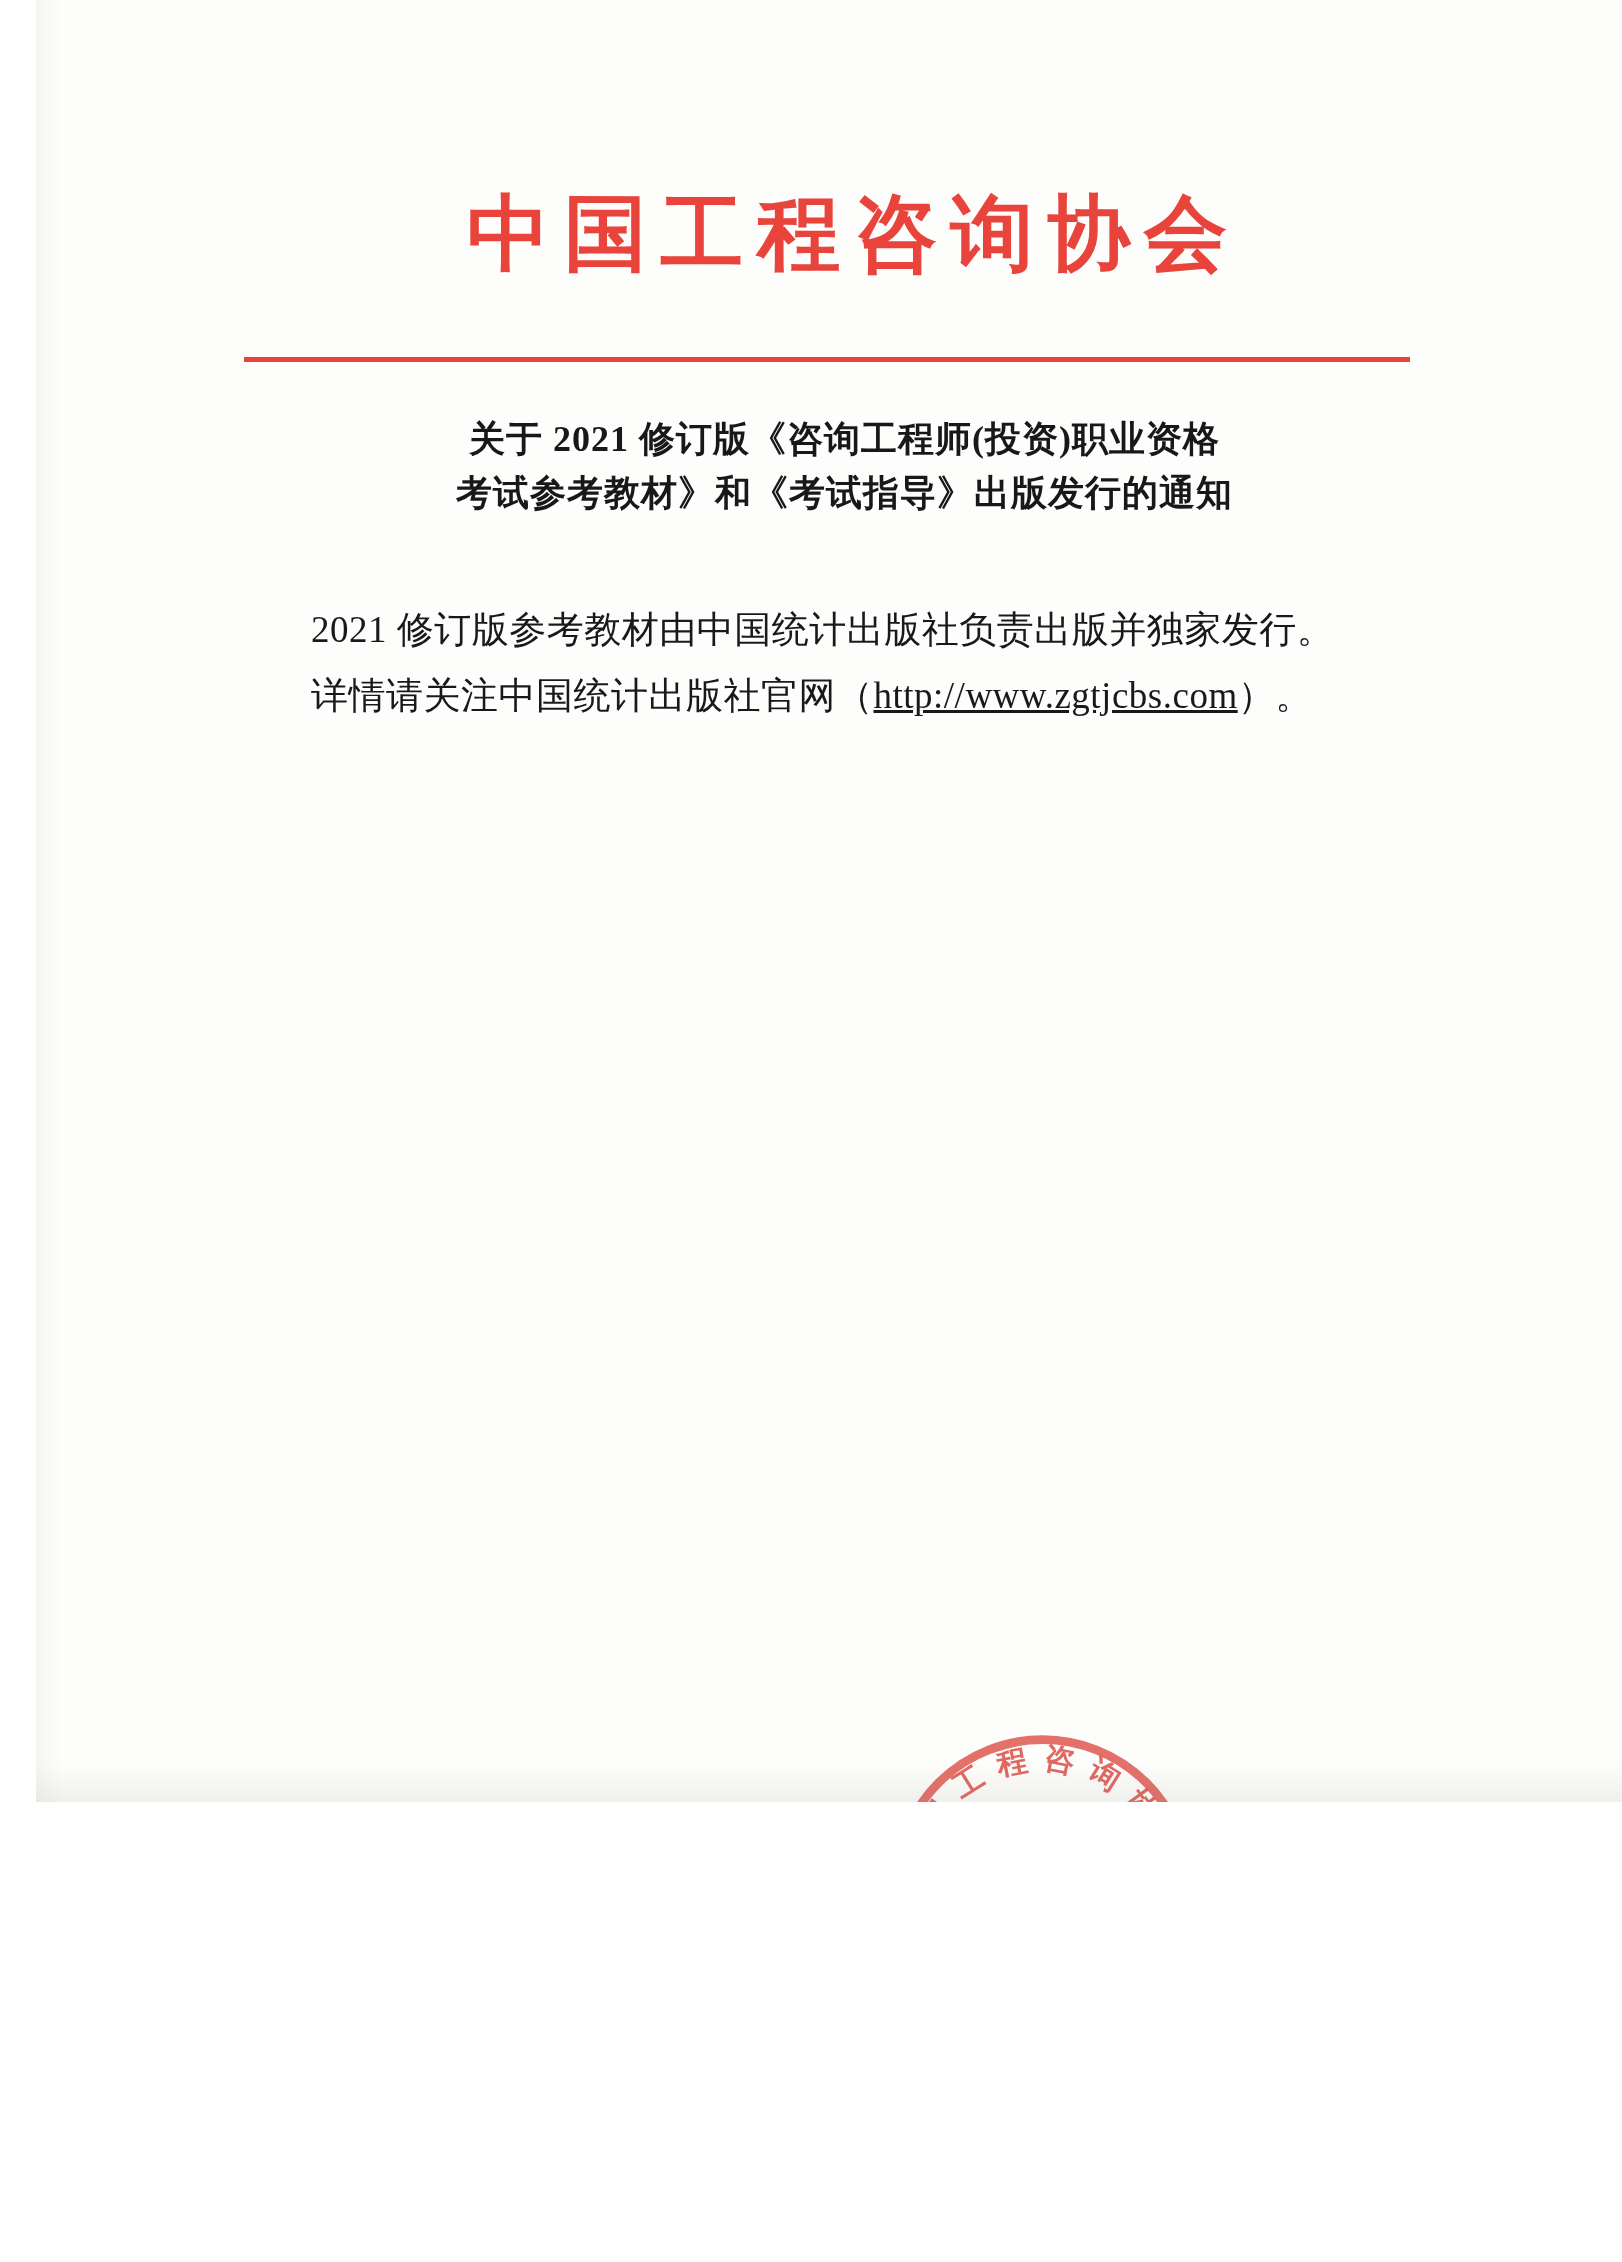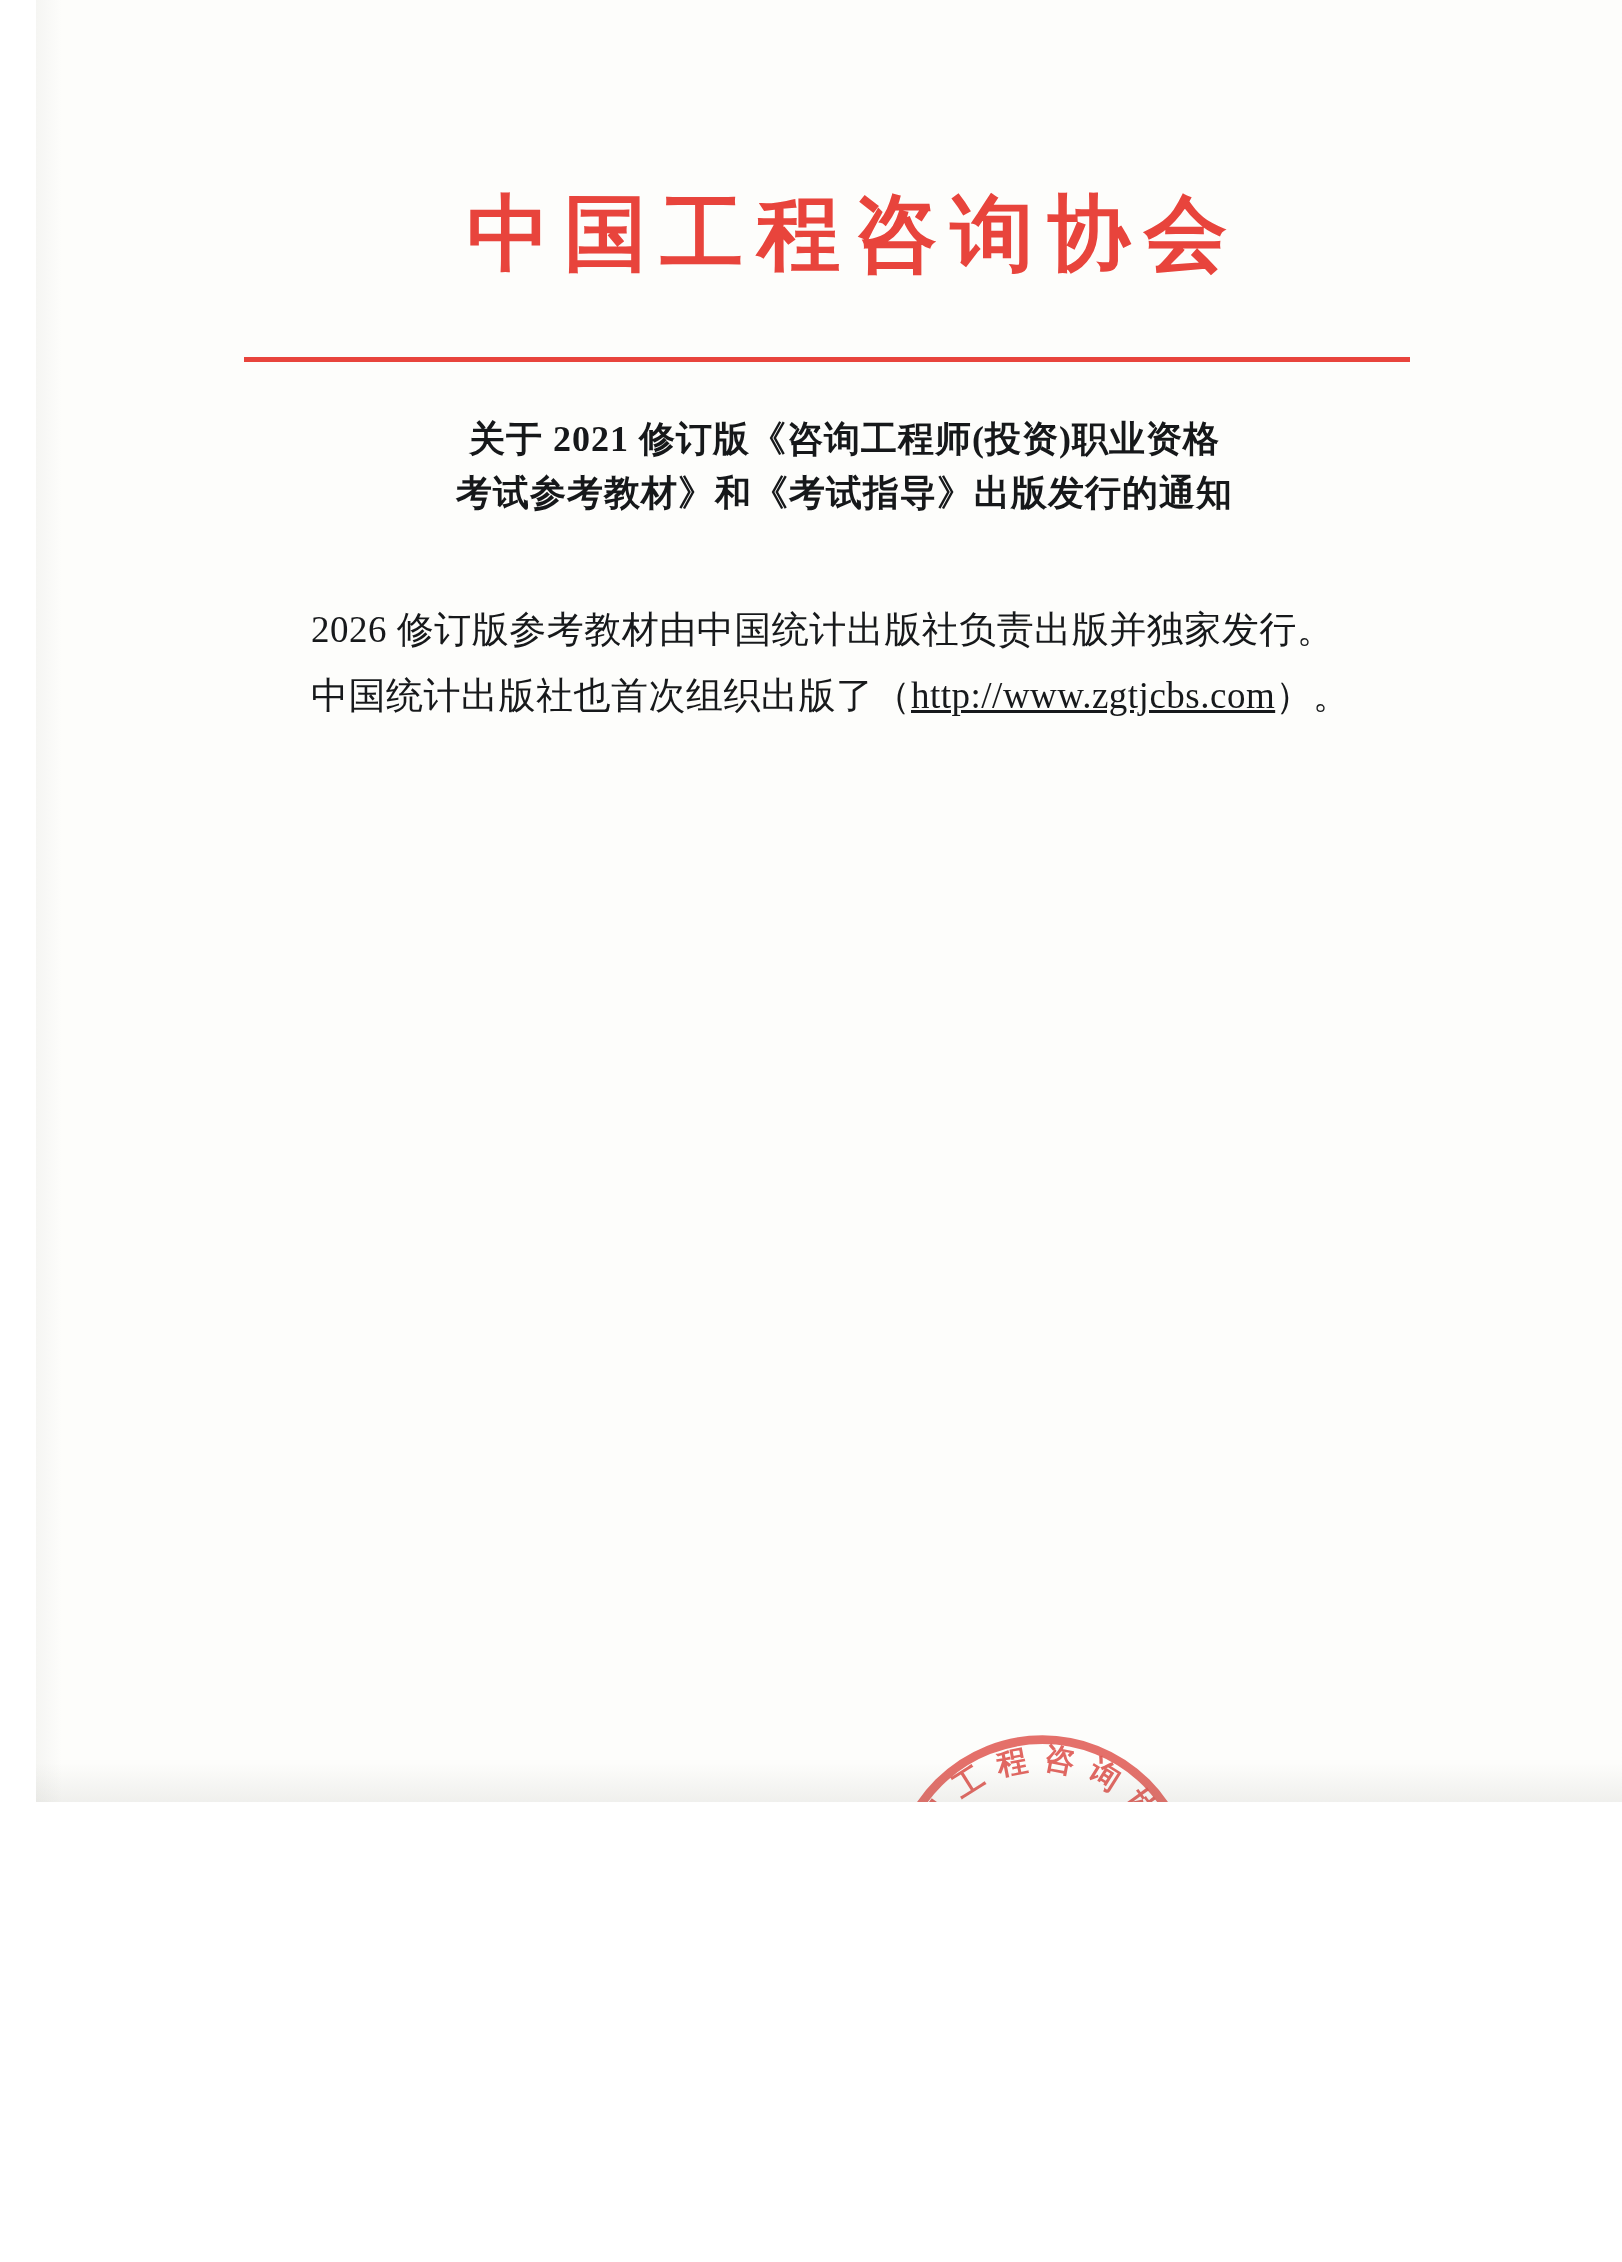--- a/index.html
+++ b/index.html
@@ -148,22 +148,22 @@
     <div class="letterhead-title">中国工程咨询协会</div>
   </div>
   <div class="letterhead-rule"></div>
 
   <div class="doc-title">
     <span class="line">关于 2021 修订版《咨询工程师(投资)职业资格</span>
     <span class="line">考试参考教材》和《考试指导》出版发行的通知</span>
   </div>
 
   <div class="body-text">
-    <p>2026 修订版参考教材由中国统计出版社负责出版并独家发行。</p>
-    <p><span>中国统计出版社也首次组织出版了（</span><a class="inline-link" href="#">http://www.zgtjcbs.com</a><span>）。</span></p>
+    <p>2021 修订版参考教材由中国统计出版社负责出版并独家发行。</p>
+    <p><span>详情请关注中国统计出版社官网（</span><a class="inline-link" href="#">http://www.zgtjcbs.com</a><span>）。</span></p>
   </div>
 
   <div class="seal">
     <svg width="323" height="323" viewBox="0 0 330 330" xmlns="http://www.w3.org/2000/svg">
       <defs>
         <path id="sealArcTop" d="M 45,165 A 120,120 0 0 1 285,165"></path>
         <path id="sealArcBottom" d="M 68,165 A 97,97 0 0 0 262,165"></path>
       </defs>
       <circle cx="165" cy="165" r="150" fill="none" stroke="#d8322c" stroke-width="9" opacity="0.85"></circle>
       <text font-family="'DejaVu Serif','Liberation Serif',serif" font-size="31" font-weight="bold" fill="#d8322c" letter-spacing="14" opacity="0.9">

